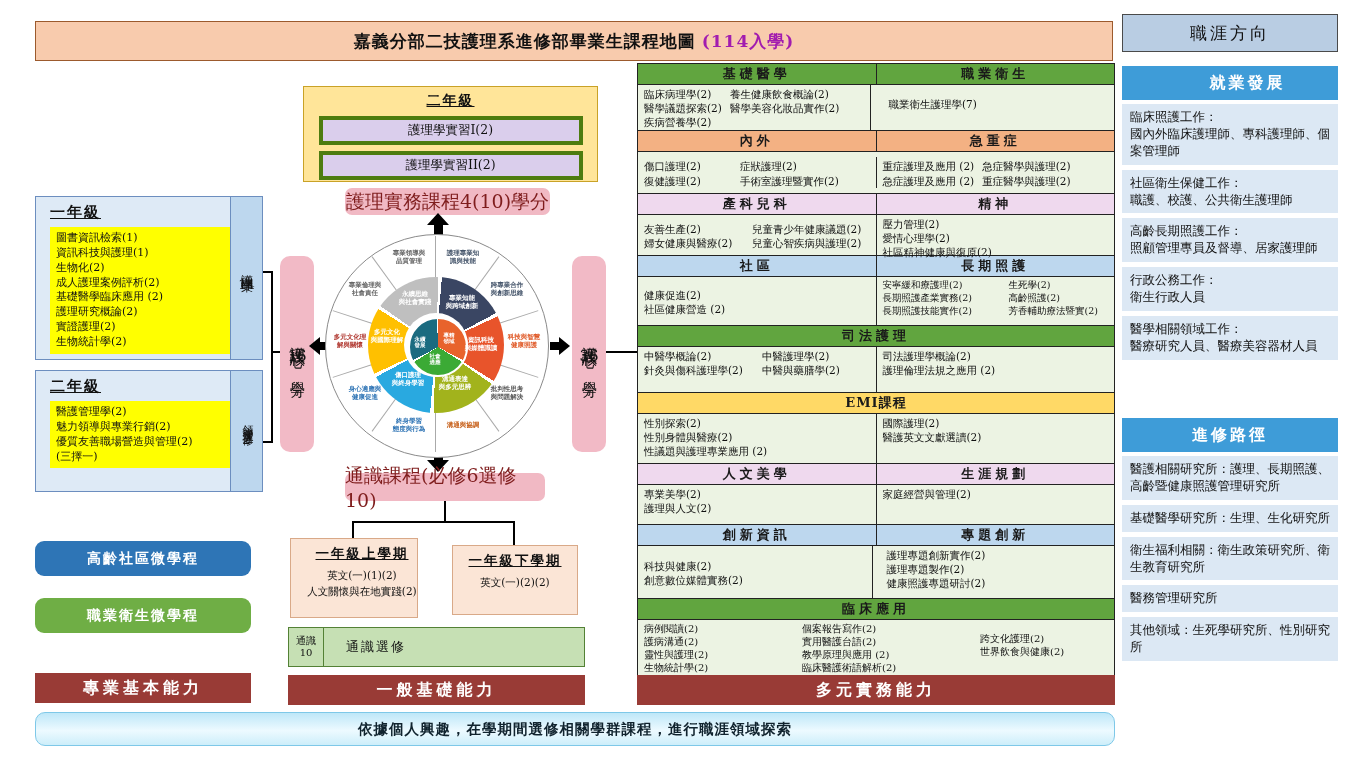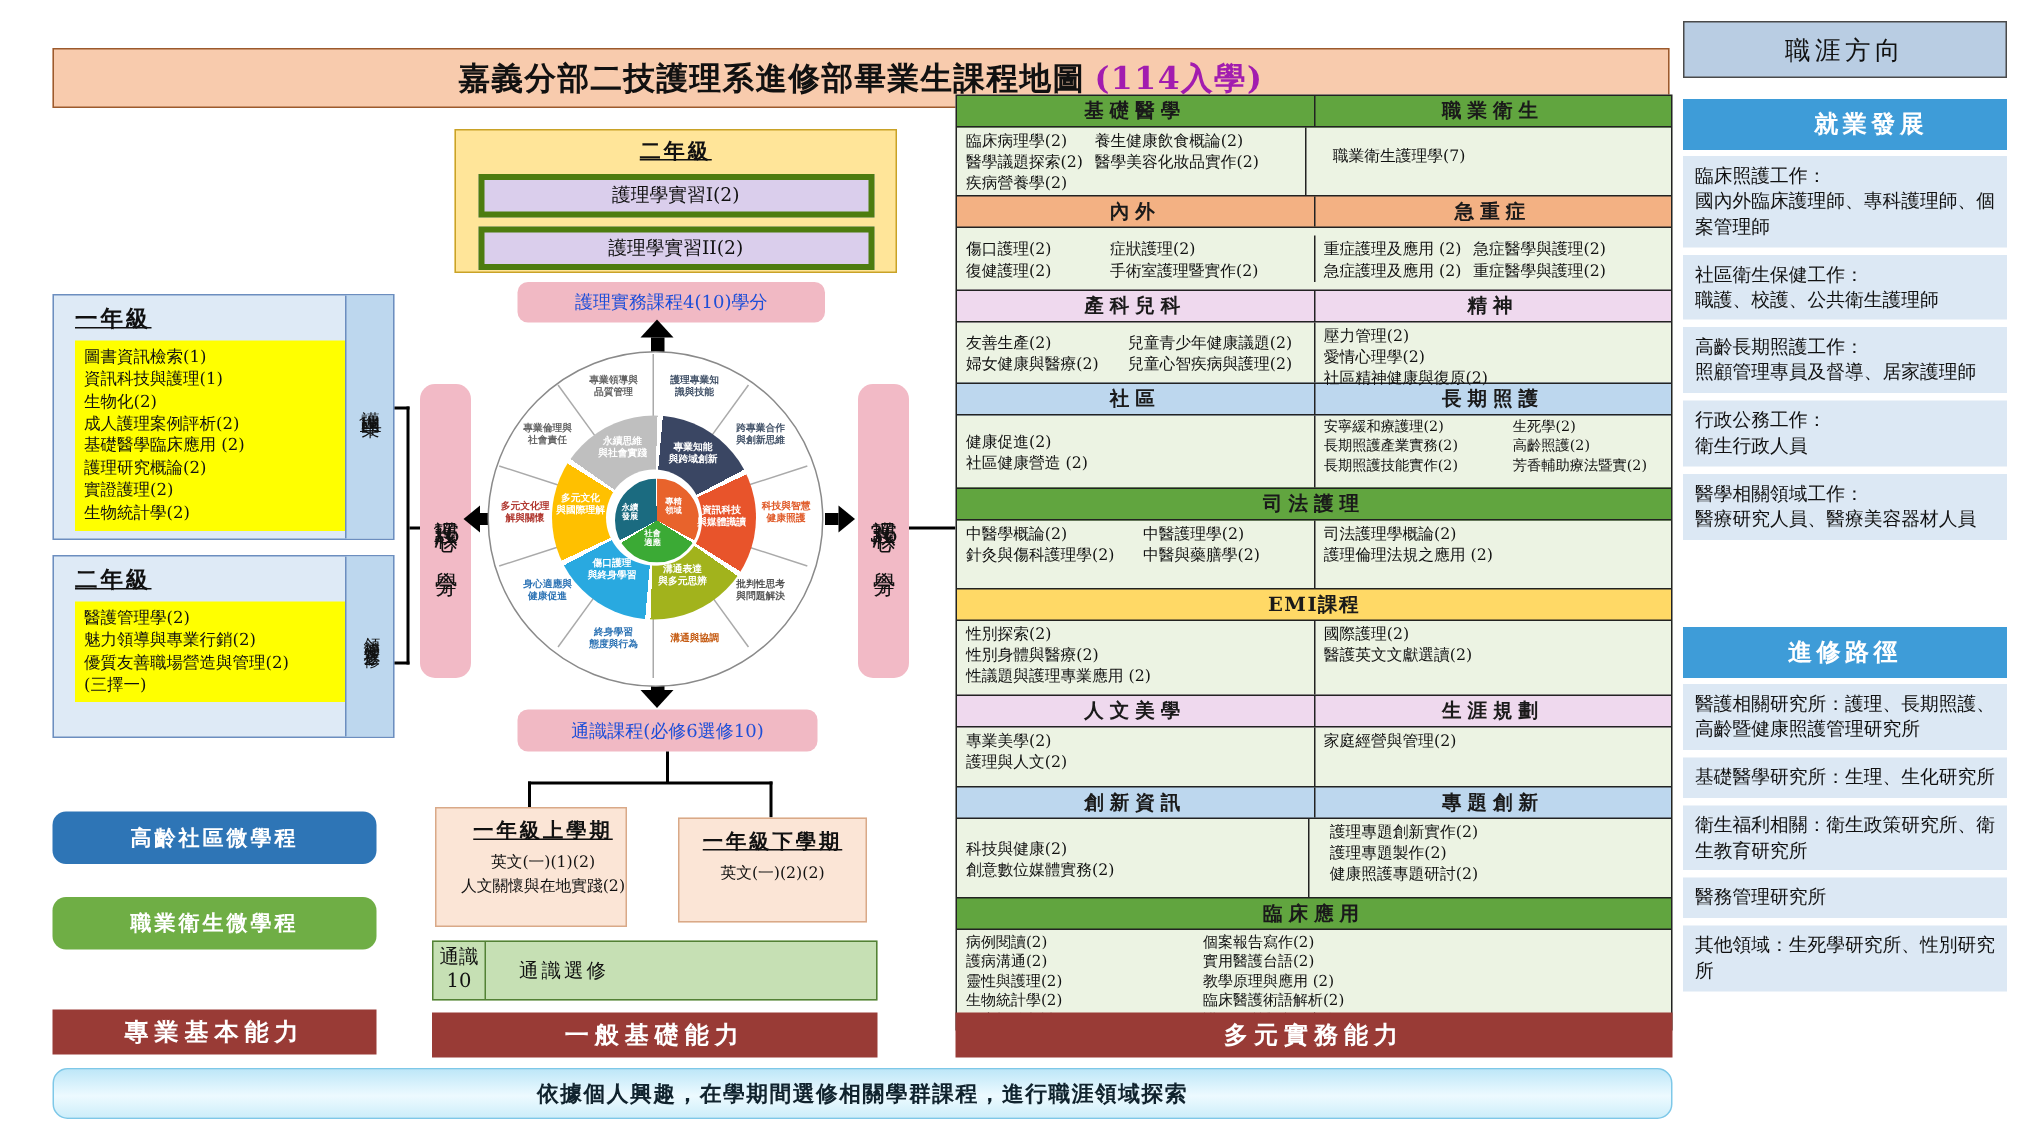--- a/index.html
+++ b/index.html
@@ -3,22 +3,22 @@
 <meta charset="utf-8">
 <style>
   html,body{margin:0;padding:0;background:#fff;}
   body{font-family:"DejaVu Serif","Liberation Serif",serif;}
   .canvas{position:relative;width:1357px;height:763px;background:#fff;overflow:hidden;}
   .abs{position:absolute;box-sizing:border-box;}
   .lines{white-space:pre-line;}
   .ln{position:absolute;background:#000;}
 
   
-  .title-bar{left:35px;top:32px;width:1078px;height:40px;background:#F8CBAD;border:1px solid #9C5A2D;
-    display:flex;align-items:center;justify-content:center;font-size:21px;font-weight:bold;letter-spacing:1px;color:#111;}
+  .title-bar{left:35px;top:21px;width:1078px;height:40px;background:#F8CBAD;border:1px solid #9C5A2D;
+    display:flex;align-items:center;justify-content:center;font-size:17px;font-weight:bold;letter-spacing:1px;color:#111;}
   .title-bar .red{color:#a21caf;margin-left:6px;}
 
   
   .career-title{left:1122px;top:14px;width:216px;height:38px;background:#B9CDE3;border:1px solid #4a4a4a;
     display:flex;align-items:center;justify-content:center;font-size:17px;letter-spacing:3px;color:#111;}
   .blue-head{width:216px;height:34px;background:#3E9CD8;color:#fff;font-weight:bold;font-size:16px;letter-spacing:3px;
     display:flex;align-items:center;justify-content:center;}
   .panel-list{width:216px;display:flex;flex-direction:column;gap:5px;}
   .panel-item{background:#DCE8F4;padding:5px 8px;font-size:12.5px;line-height:1.35;color:#111;}
 
@@ -36,27 +36,27 @@
     display:flex;align-items:center;justify-content:center;}
   .darkred{background:#993B36;color:#fff;font-weight:bold;font-size:16px;letter-spacing:4px;
     display:flex;align-items:center;justify-content:center;}
 
   
   .prac-box{left:303px;top:86px;width:295px;height:96px;background:#FFE599;border:1px solid #C9A227;text-align:center;}
   .prac-title{font-size:14px;font-weight:bold;text-decoration:underline;letter-spacing:2px;margin-top:5px;color:#111;}
   .prac-bar{width:256px;height:21px;margin:6px auto 0;background:#DACEEC;border:4px solid #4d7c0f;
     display:flex;align-items:center;justify-content:center;font-size:12.5px;color:#111;}
   .rose-label{background:#F1B9C4;border-radius:7px;display:flex;align-items:center;justify-content:center;
-    font-size:12px;color:#1d4ed8;}
+    font-size:19px;color:#7f1d1d;}
   .sem-box{background:#FBE5D6;border:1px solid #D9A988;text-align:center;padding-top:6px;}
   .sem-title{font-size:13.5px;font-weight:bold;text-decoration:underline;letter-spacing:2px;color:#111;}
   .sem-courses{font-size:10.5px;line-height:1.5;margin-top:5px;color:#111;}
   .gened-bar{left:288px;top:627px;width:297px;height:40px;background:#C6E0B4;border:1px solid #538135;display:flex;}
   .gened-tag{width:34px;border-right:1px solid #538135;display:flex;align-items:center;justify-content:center;
-    text-align:center;font-size:13px;line-height:1.2;color:#111;}
+    text-align:center;font-size:10px;line-height:1.2;color:#111;}
   .gened-label{flex:1;display:flex;align-items:center;font-size:13px;letter-spacing:2px;padding-left:22px;color:#111;}
 
   
   .arr{position:absolute;}
   .tri{width:0;height:0;border:solid transparent;}
   .arr-up .tri{border-width:0 11px 12px 11px;border-bottom-color:#000;}
   .arr-up .stem{width:9px;height:10px;background:#000;margin:0 auto;}
   .arr-down .stem{width:9px;height:10px;background:#000;margin:0 auto;}
   .arr-down .tri{border-width:12px 11px 0 11px;border-top-color:#000;}
   .arr-left{display:flex;align-items:center;}
@@ -447,20 +447,22 @@
           <div class="col lines" style="min-width:150px;">病例閱讀(2)
 護病溝通(2)
 靈性與護理(2)
 生物統計學(2)
 臨床檢驗判讀(2)</div>
           <div class="col lines" style="min-width:170px;">個案報告寫作(2)
 實用醫護台語(2)
 教學原理與應用 (2)
 臨床醫護術語解析(2)
 護理品質與病人安全(2)</div>
+          <div class="col lines" style="padding-top:10px;">跨文化護理(2)
+世界飲食與健康(2)</div>
         </div>
       </div>
     </div>
   </div>
   <div class="abs darkred" style="left:637px;top:675px;width:478px;height:30px;">多元實務能力</div>
 
   <div class="abs footer">依據個人興趣，在學期間選修相關學群課程，進行職涯領域探索</div>
 
 </div>
 

